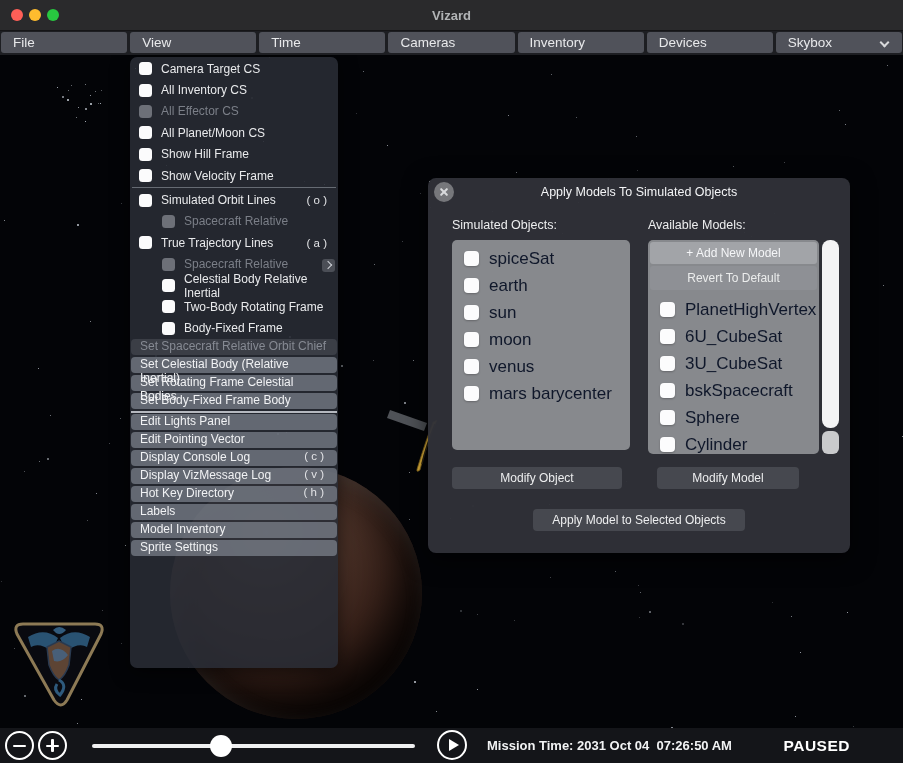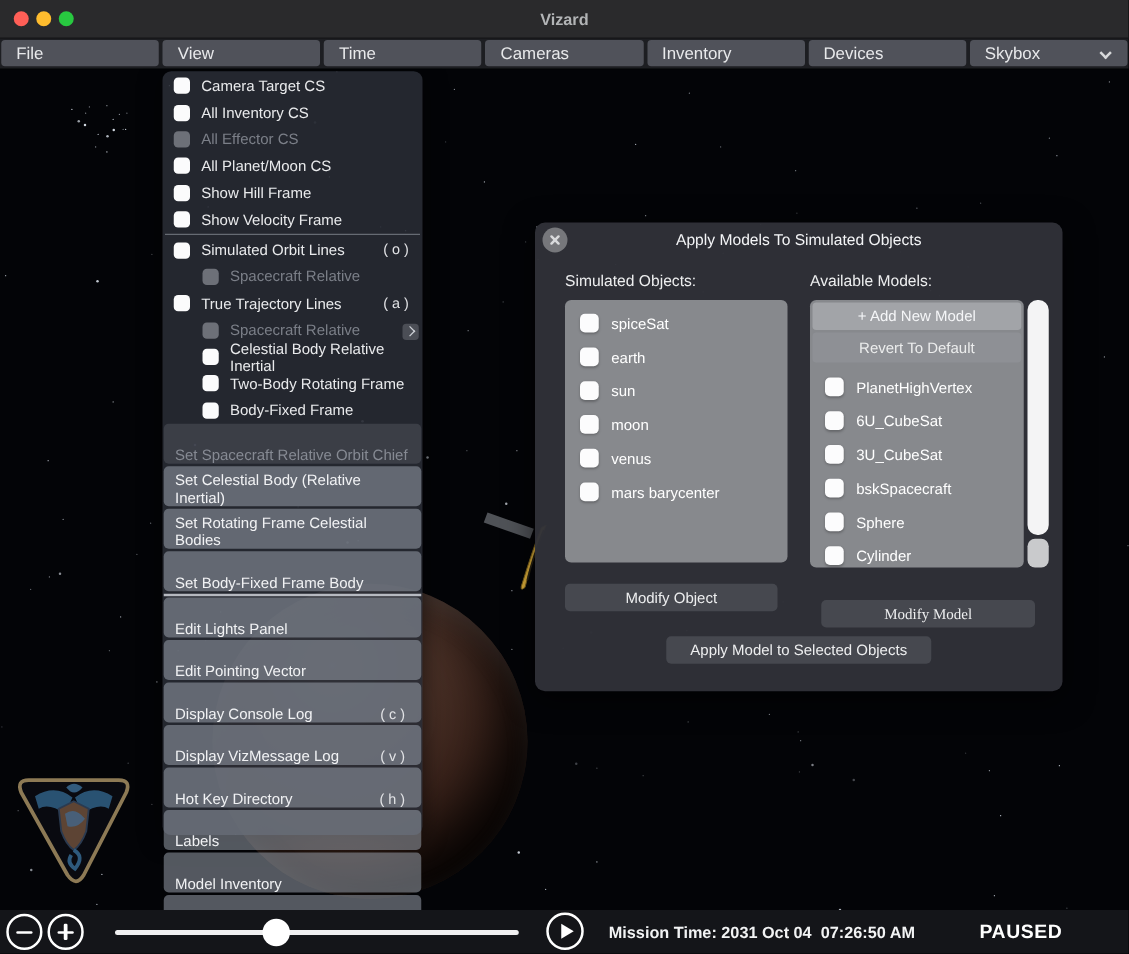--- a/index.html
+++ b/index.html
@@ -49,22 +49,22 @@
   .vm-box { width:13px; height:13px; background:#fbfbfc; border-radius:3.5px; flex:none; }
   .vm-check.disabled .vm-box { background:#6d7078; }
   .vm-short { margin-left:auto; padding-right:11px; font-size:11.5px; color:#e2e3e6;
     white-space:pre; }
   .vm-sub { position:absolute; right:3px; top:5px; width:13px; height:13px;
     background:rgba(190,195,205,0.25); border-radius:3px; }
   .vm-sub::after { content:""; position:absolute; left:3px; top:3.5px; width:5px; height:5px;
     border-top:1.6px solid #cfd2d8; border-right:1.6px solid #cfd2d8; transform:rotate(45deg); }
   .vm-div1 { height:1px; background:rgba(185,190,200,0.45); margin:1px 2px; }
   .vm-div2 { height:2px; background:rgba(230,234,240,0.75); margin:0 1px 1px 1px; }
-  .vm-btn { height:32px; margin:0 1px 2px 1px; background:rgba(152,158,170,0.55);
-    border-radius:4px; display:flex; align-items:flex-end; padding:0 9px;
+  .vm-btn { height:16px; margin:0 1px 2px 1px; background:rgba(152,158,170,0.55);
+    border-radius:4px; display:flex; align-items:flex-start; padding:0 9px;
     color:#f1f2f4; font-size:12px; }
   .vm-btn.disabled { background:rgba(118,122,132,0.28); color:#868a93; }
   .vm-btn .vm-short { padding-right:4px; }
 
   
   .dialog { position:absolute; left:428px; top:123px; width:422px; height:375px;
     background:rgba(47,49,56,0.97); border-radius:8px; z-index:6;
     box-shadow:0 6px 24px rgba(0,0,0,0.65); }
   .dlg-title { position:absolute; left:0; right:0; top:7px; text-align:center;
     color:#f3f4f6; font-size:12.5px; }
@@ -72,36 +72,36 @@
     border-radius:50%; background:#76777b; }
   .dlg-close::before, .dlg-close::after { content:""; position:absolute; left:9px; top:5px;
     width:2px; height:10px; background:#d9dadc; border-radius:1px; }
   .dlg-close::before { transform:rotate(45deg); }
   .dlg-close::after { transform:rotate(-45deg); }
   .dlg-label { position:absolute; top:40px; color:#edeeef; font-size:12.5px; }
   .dlg-panel { position:absolute; top:62px; background:#87898d; border-radius:5px; }
   .panel-objects { left:24px; width:178px; height:210px; padding-top:5px; }
   .panel-models { left:220px; width:171px; height:214px; }
   .dlg-row { height:27px; display:flex; align-items:center; gap:10px;
-    padding-left:12px; color:#ffffff; font-size:12px; }
+    padding-left:12px; color:#0f172a; font-size:17px; }
   .dlg-box { width:15px; height:15px; background:#fcfcfd; border-radius:4px; flex:none;
     box-shadow:0 1px 2px rgba(0,0,0,0.25); }
   .mdl-add { height:22px; margin:2px 2px 2px 2px; background:#a2a4a8; border-radius:3px;
     display:flex; align-items:center; justify-content:center; color:#f5f6f8; font-size:12px; }
   .mdl-revert { height:24px; margin:0 2px 6px 2px; background:#8e9095; border-radius:3px;
     display:flex; align-items:center; justify-content:center; color:#eceded; font-size:12px; }
   .dlg-scroll { position:absolute; left:394px; top:62px; width:17px; height:214px; }
   .scroll-thumb { position:absolute; left:0; top:0; width:17px; height:188px;
     background:#f4f4f5; border-radius:8px; }
   .scroll-cap { position:absolute; left:0; bottom:0; width:17px; height:23px;
     background:#c9cacc; border-radius:6px; }
   .dlg-btn { position:absolute; height:22px; background:#46484f; border-radius:4px;
     display:flex; align-items:center; justify-content:center; color:#edeeef; font-size:12px; }
   .btn-modify-object { left:24px; top:289px; width:170px; }
-  .btn-modify-model { left:229px; top:302px; width:171px;font-family:Liberation Serif, serif; }
+  .btn-modify-model { left:229px; top:289px; width:142px; }
   .btn-apply { left:105px; top:331px; width:212px; }
 
   
   .bottombar { position:absolute; left:0; top:728px; width:903px; height:35px;
     background:#141519; }
   .ring { position:absolute; border:2px solid #fff; border-radius:50%; background:transparent; }
   .btn-minus { left:5px; top:3px; width:29px; height:29px; }
   .btn-plus  { left:38px; top:3px; width:29px; height:29px; }
   .hbar { position:absolute; left:6px; top:11.5px; width:13px; height:2.5px;
     background:#fff; border-radius:1px; }

